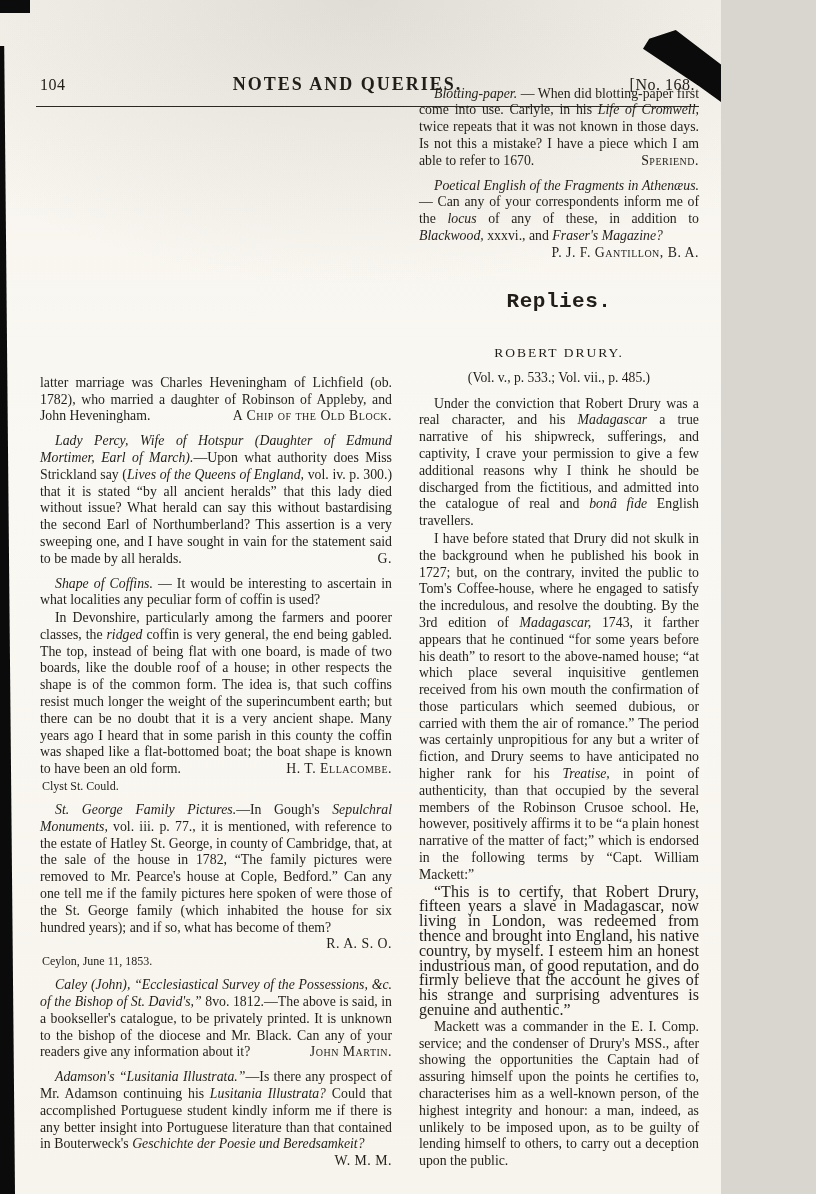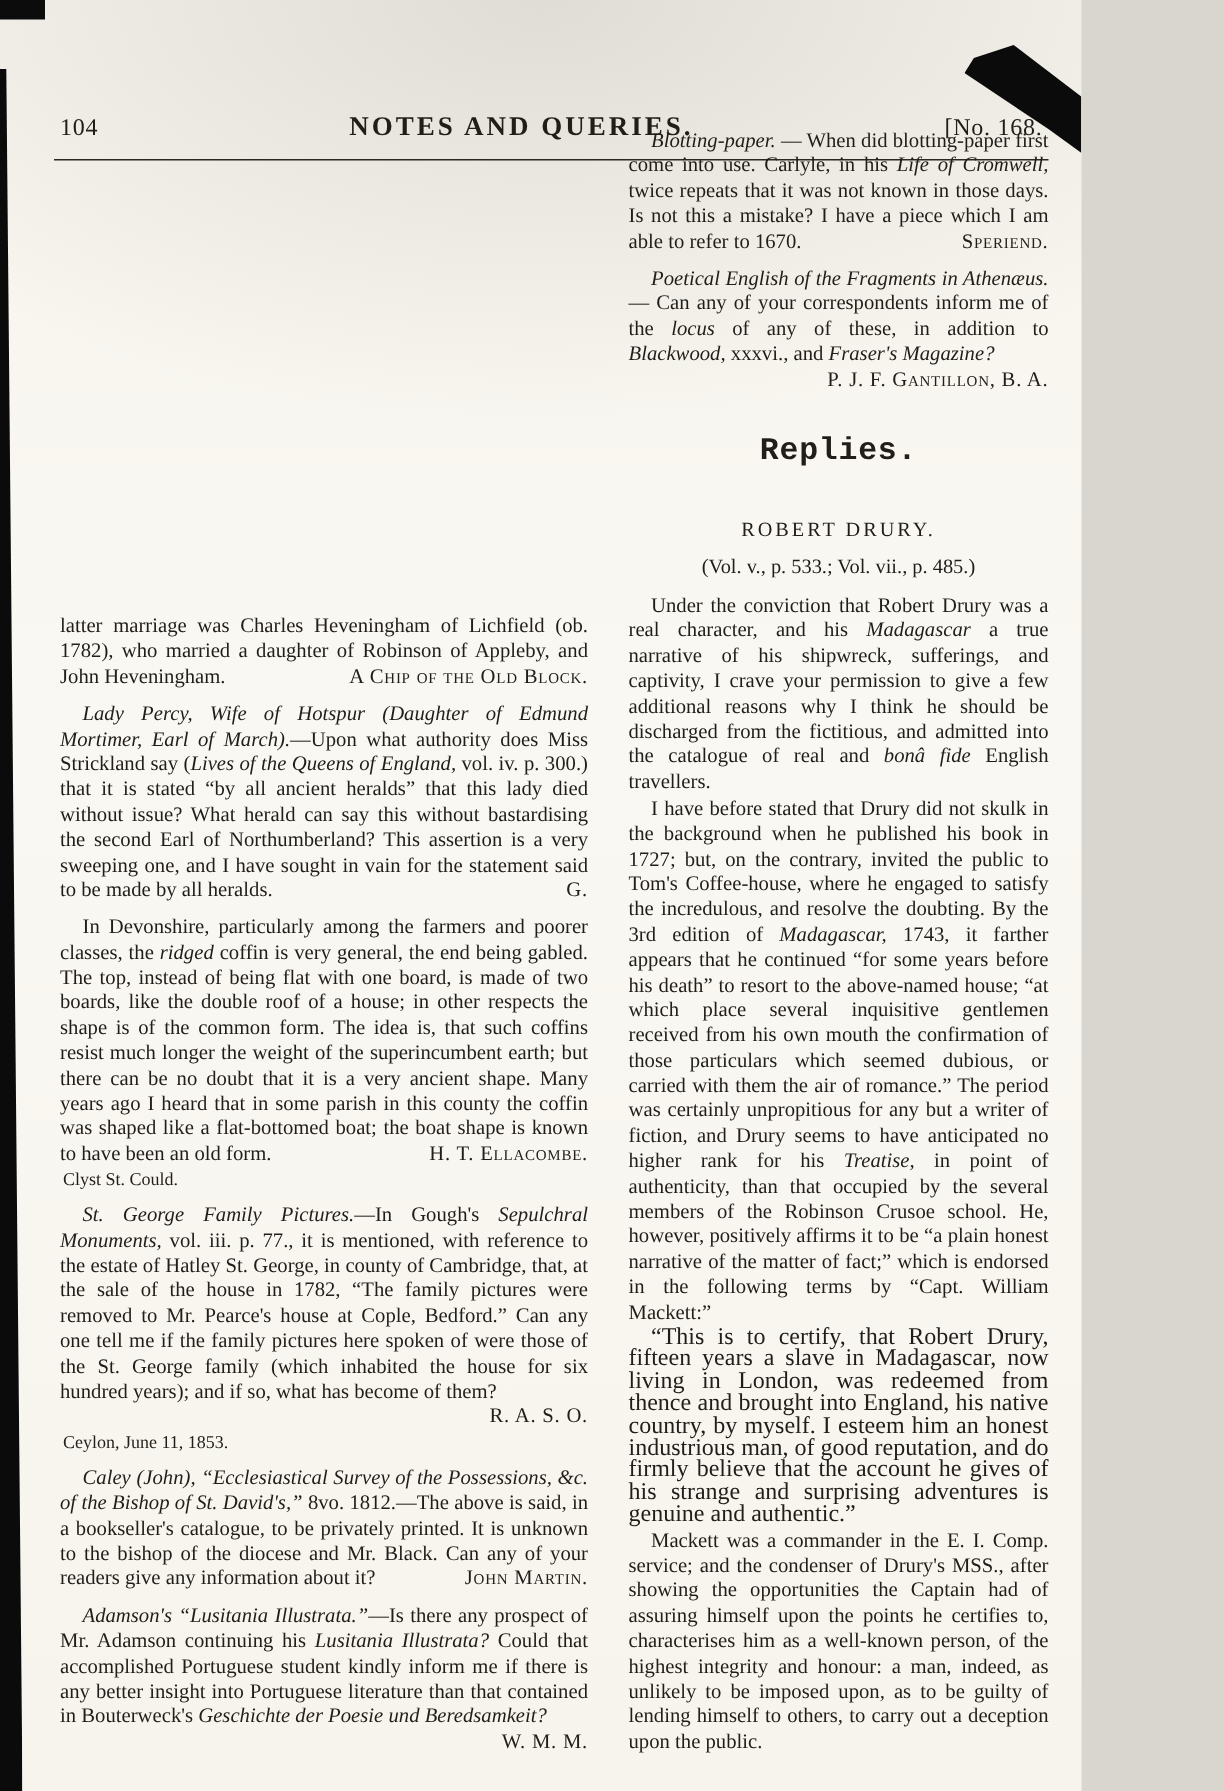--- a/index.html
+++ b/index.html
@@ -89,20 +89,21 @@
 
   <div class="columns">
     <div class="col col-left" id="col-left">
         <div class="entry">
           <p class="para"><span>latter marriage was Charles Heveningham of Lichfield (ob. 1782), who married a daughter of Robinson of Appleby, and John Heveningham.</span><span class="sig">A Chip of the Old Block.</span></p>
         </div>
         <div class="entry">
           <p class="para indent"><span class="it">Lady Percy, Wife of Hotspur (Daughter of Edmund Mortimer, Earl of March).</span><span>—Upon what authority does Miss Strickland say (</span><span class="it">Lives of the Queens of England,</span><span> vol. iv. p. 300.) that it is stated “by all ancient heralds” that this lady died without issue? What herald can say this without bastardising the second Earl of Northumberland? This assertion is a very sweeping one, and I have sought in vain for the statement said to be made by all heralds.</span><span class="sig">G.</span></p>
         </div>
         <div class="entry">
+          <p class="para indent"><span class="it">Shape of Coffins.</span><span> — It would be interesting to ascertain in what localities any peculiar form of coffin is used?</span></p>
           <p class="para indent"><span>In Devonshire, particularly among the farmers and poorer classes, the </span><span class="it">ridged</span><span> coffin is very general, the end being gabled. The top, instead of being flat with one board, is made of two boards, like the double roof of a house; in other respects the shape is of the common form. The idea is, that such coffins resist much longer the weight of the superincumbent earth; but there can be no doubt that it is a very ancient shape. Many years ago I heard that in some parish in this county the coffin was shaped like a flat-bottomed boat; the boat shape is known to have been an old form.</span><span class="sig">H. T. Ellacombe.</span></p>
           <div class="dateline">Clyst St. Could.</div>
         </div>
         <div class="entry">
           <p class="para indent"><span class="it">St. George Family Pictures.</span><span>—In Gough's </span><span class="it">Sepulchral Monuments,</span><span> vol. iii. p. 77., it is mentioned, with reference to the estate of Hatley St. George, in county of Cambridge, that, at the sale of the house in 1782, “The family pictures were removed to Mr. Pearce's house at Cople, Bedford.” Can any one tell me if the family pictures here spoken of were those of the St. George family (which inhabited the house for six hundred years); and if so, what has become of them?</span><span class="sig">R. A. S. O.</span></p>
           <div class="dateline">Ceylon, June 11, 1853.</div>
         </div>
         <div class="entry">
           <p class="para indent"><span class="it">Caley (John), “Ecclesiastical Survey of the Possessions, &amp;c. of the Bishop of St. David's,”</span><span> 8vo. 1812.—The above is said, in a bookseller's catalogue, to be privately printed. It is unknown to the bishop of the diocese and Mr. Black. Can any of your readers give any information about it?</span><span class="sig">John Martin.</span></p>
         </div>

